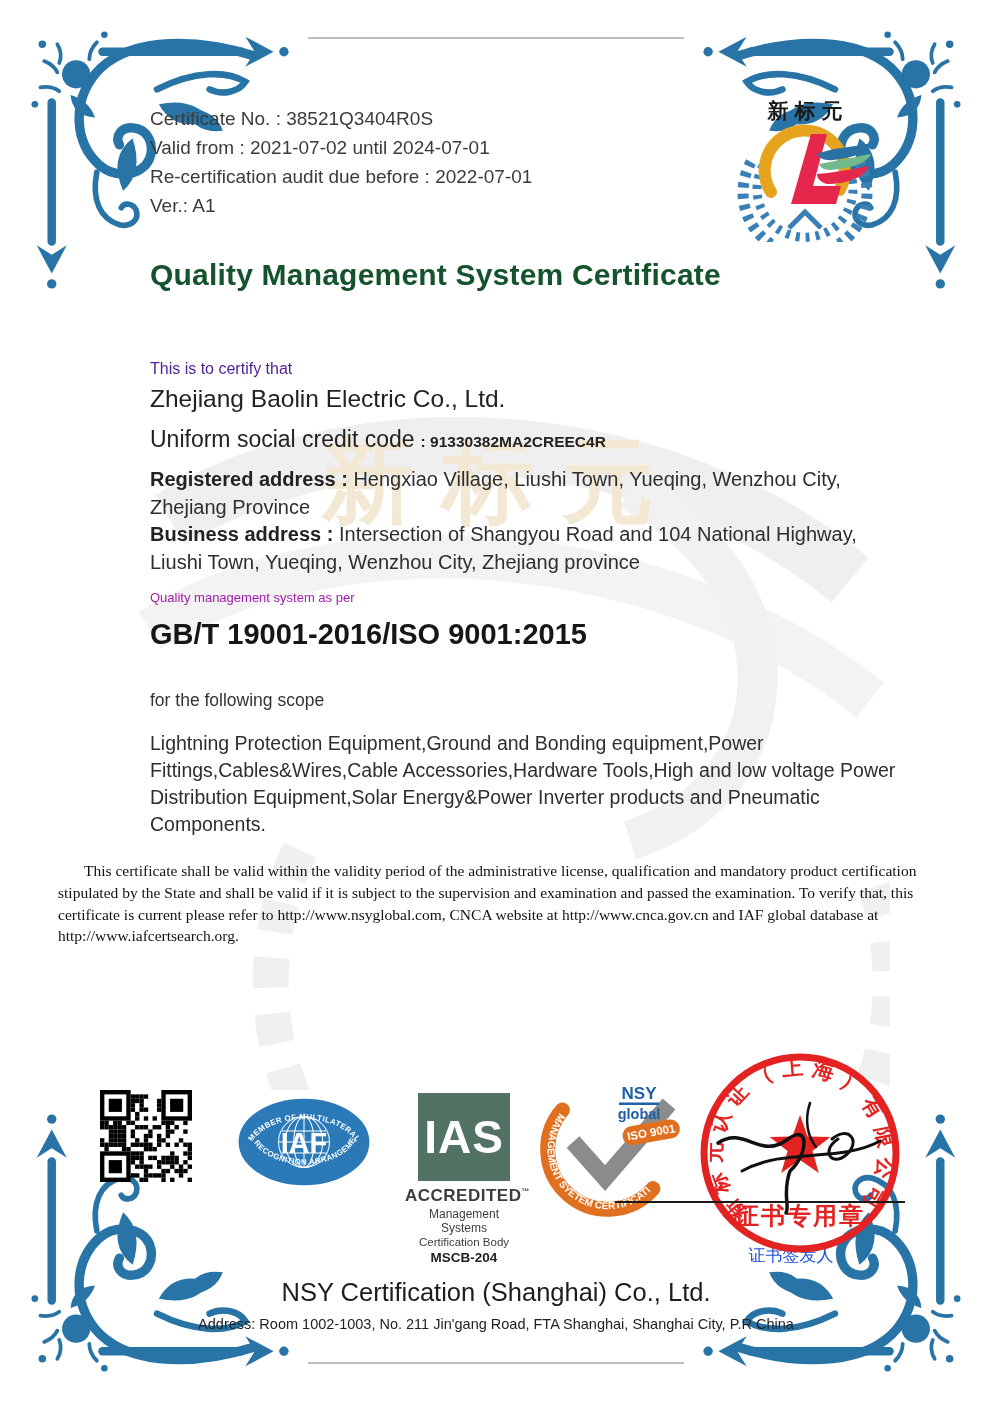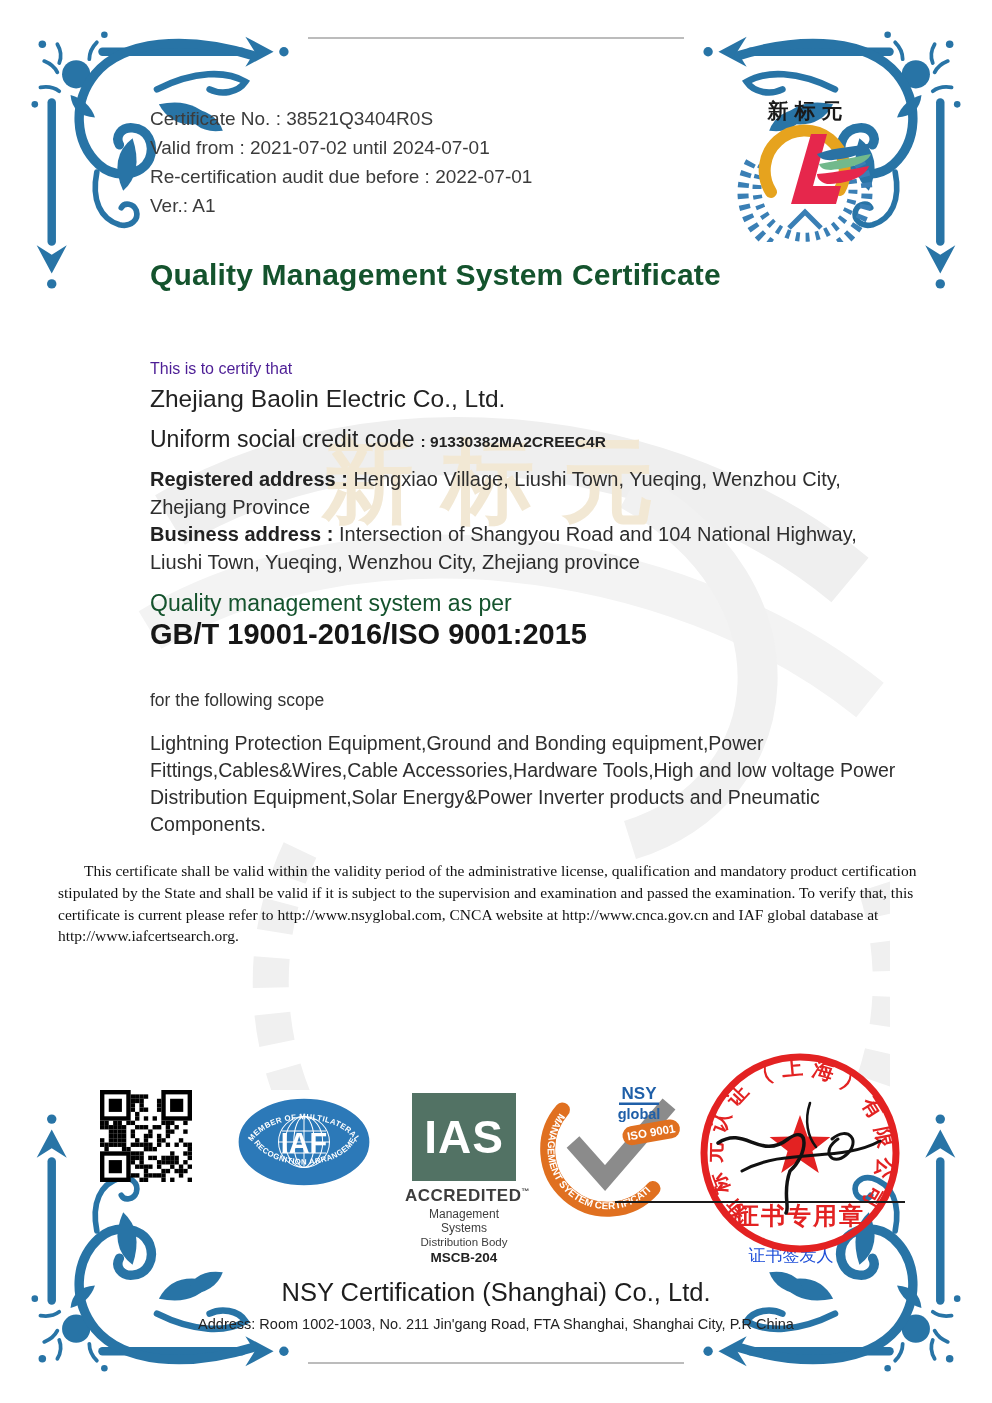--- a/index.html
+++ b/index.html
@@ -25,32 +25,32 @@
   .blk{position:absolute;left:150px;z-index:2;}
   .hdr{top:104px;font-size:19px;line-height:29px;color:#3b3b3b;}
   .cert-title{top:258px;font-size:30px;font-weight:bold;color:#14532d;letter-spacing:0.2px;}
   .intro{top:360px;font-size:16px;color:#4c1d95;}
   .company{top:385px;font-size:24.5px;color:#222;}
   .code-line{top:426px;display:flex;align-items:baseline;color:#222;}
   .code-line .lbl{font-size:23px;}
   .code-line .val{font-size:15.5px;font-weight:600;margin-left:6px;}
   .addr{top:466px;width:748px;font-size:20px;line-height:27.5px;color:#2e2e2e;}
   .addr b{color:#222;}
-  .asper{top:590px;font-size:23px;color:#14532d;}
+  .asper{top:590px;font-size:13px;color:#a21caf;}
   .std-code{top:618px;font-size:29px;font-weight:bold;color:#161616;}
   .scope-intro{top:690px;font-size:17.5px;color:#333;}
   .scope{top:730px;width:775px;font-size:19.5px;line-height:27px;color:#2e2e2e;}
   .legal{position:absolute;left:58px;top:860px;width:874px;z-index:2;
     font-family:"Liberation Serif",serif;font-size:15.5px;line-height:21.8px;color:#111;
     text-indent:26px;}
   
   .qr{position:absolute;left:100px;top:1090px;z-index:2;}
   .iaf{position:absolute;left:233px;top:1097px;z-index:2;}
   .ias{position:absolute;left:405px;top:1093px;width:118px;z-index:2;text-align:center;}
-  .ias-box{width:104px;height:88px;margin:0 auto;background:var(--ias-green,#527264);
+  .ias-box{width:92px;height:88px;margin:0 auto;background:var(--ias-green,#527264);
     display:flex;align-items:center;justify-content:center;}
   .ias-box span{color:#fff;font-size:46px;font-weight:bold;letter-spacing:1px;}
   .ias-acc{margin-top:5px;font-size:17px;letter-spacing:0.5px;color:#3d3d3d;font-weight:600;}
   .ias-acc sup{font-size:8px;}
   .ias-s1{font-size:12px;color:#3d3d3d;margin-top:1px;}
   .ias-s2{font-size:11.5px;color:#3d3d3d;margin-top:1px;}
   .ias-s3{font-size:13.5px;color:#222;font-weight:bold;margin-top:2px;}
   .nsy{position:absolute;left:535px;top:1078px;z-index:2;}
   .stamp{position:absolute;left:690px;top:1043px;z-index:3;}
   .sig-line{position:absolute;left:615px;top:1201px;width:290px;height:2px;background:#1a1a1a;z-index:4;}
@@ -348,21 +348,21 @@
     </text>
     <text x="80" y="66" text-anchor="middle" font-size="34" font-weight="bold" fill="#ffffff">IAF</text>
   </svg>
 
   <div class="ias">
     <div class="ias-box">
         <span>IAS</span>
       </div>
     <div class="ias-acc"><span>ACCREDITED</span><sup>™</sup></div>
     <div class="ias-s1">Management Systems</div>
-    <div class="ias-s2">Distribution Body</div>
+    <div class="ias-s2">Certification Body</div>
     <div class="ias-s3">MSCB-204</div>
   </div>
 
   <svg class="nsy" width="150" height="140" viewBox="0 0 150 140">
     <defs>
       <path id="nsyArc" d="M27.4,31.9 A60,60 0 1 0 118,110.6"></path>
     </defs>
     <path d="M27.4,31.9 A60,60 0 1 0 118,110.6" stroke="#e07020" stroke-width="15" fill="none" stroke-linecap="round"></path>
     <path d="M38,64 L70,100 L134,26" stroke="#8b8b8b" stroke-width="17" fill="none"></path>
     <text font-size="10" font-weight="bold" fill="#ffffff">

